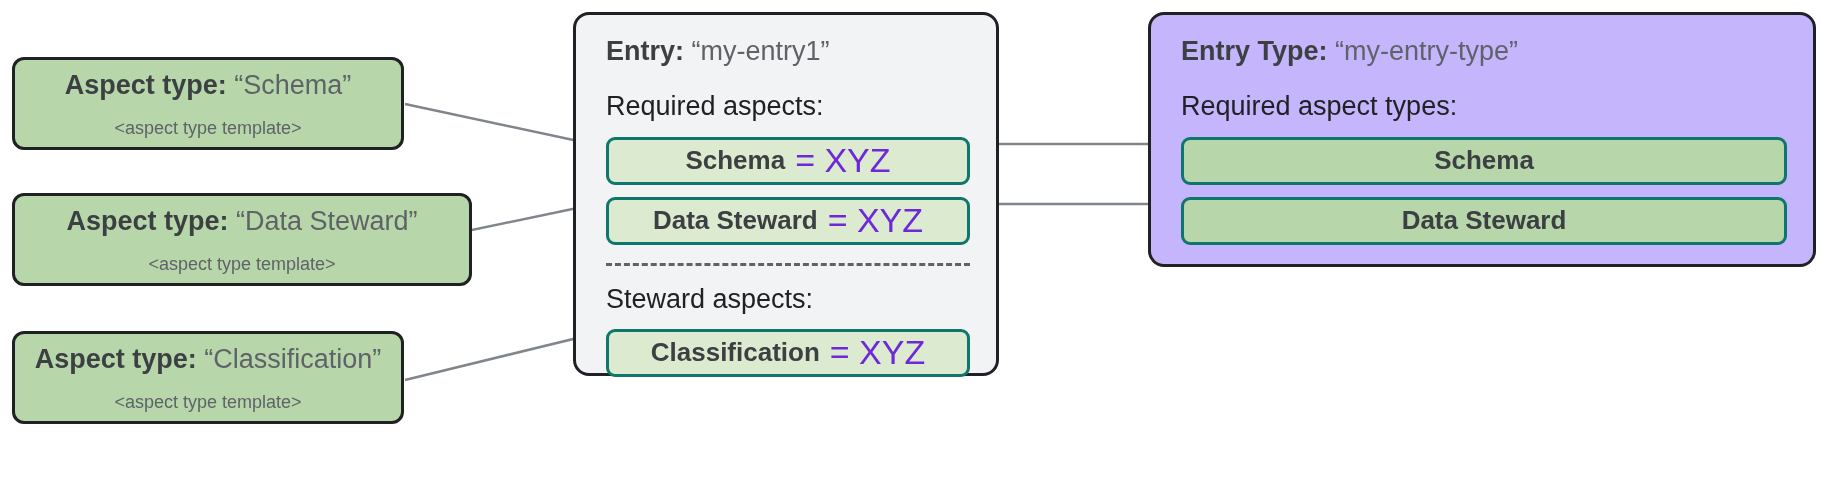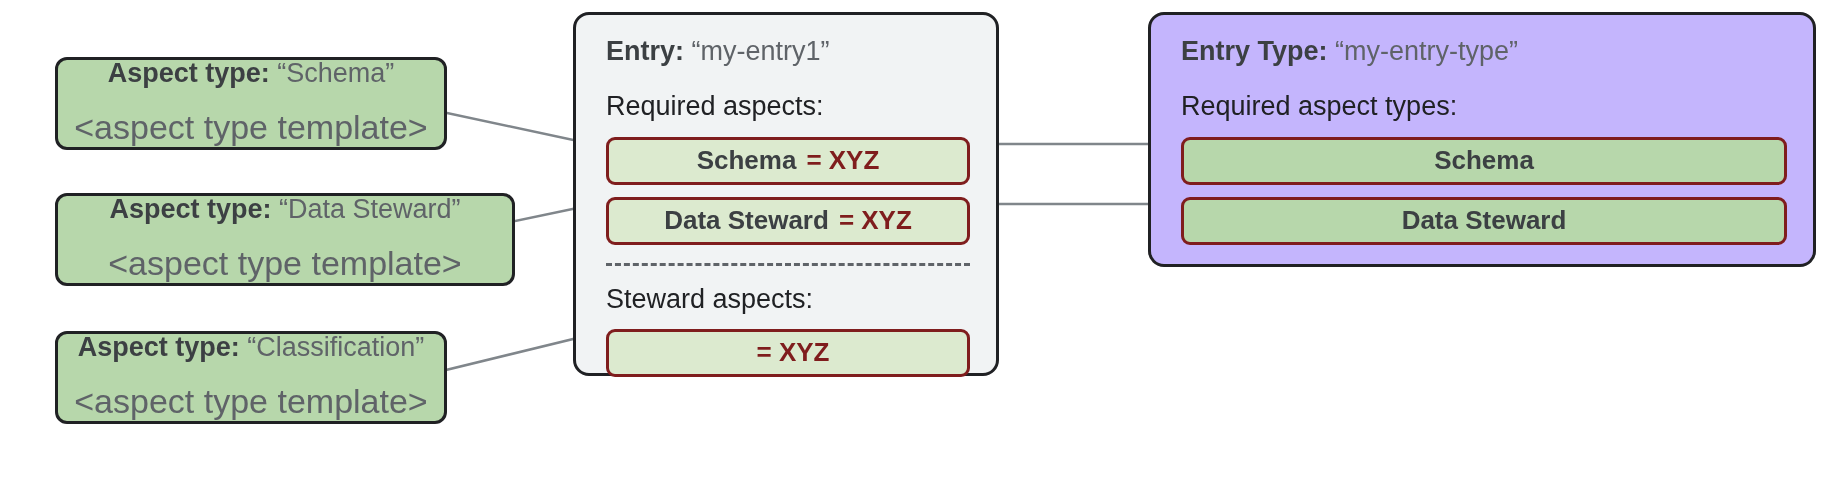--- a/index.html
+++ b/index.html
@@ -39,38 +39,37 @@
   }
 
   
   .aspect-type-card {
     background: #b7d7ab;
     display: flex;
     flex-direction: column;
     align-items: center;
     justify-content: center;
     padding: 23px 12px;
-    margin-left: 43px;
   }
   .aspect-type-card .line1 {
     font-size: 27px;
     line-height: 1.45;
     color: #3c4043;
     white-space: nowrap;
   }
   .aspect-type-card .line1 b {
     font-weight: 700;
     color: #3c4043;
   }
   .aspect-type-card .line1 .quoted {
     font-weight: 400;
     color: #5f6368;
   }
   .aspect-type-card .line2 {
-    font-size: 34px;
+    font-size: 18px;
     line-height: 1.45;
     color: #5f6368;
     font-weight: 400;
     white-space: nowrap;
     margin-top: 10px;
     text-align: right;
   }
 
   
   .panel {
@@ -100,41 +99,41 @@
     font-size: 27px;
     line-height: 1.3;
     color: #202124;
     font-weight: 400;
     white-space: nowrap;
     margin-bottom: 12px;
   }
 
   .aspect-row {
     box-sizing: border-box;
-    border: 3px solid #7f1d1d;
+    border: 3px solid #0f766e;
     border-radius: 9px;
     height: 48px;
     display: flex;
     align-items: center;
     justify-content: center;
     margin-bottom: 12px;
     white-space: nowrap;
   }
   .aspect-row.light { background: #dceacf; }
   .aspect-row.dark  { background: #b7d7ab; }
 
   .aspect-row .name {
     font-size: 26px;
     font-weight: 700;
     color: #3c4043;
   }
   .aspect-row .val {
-    font-size: 26px;
-    font-weight: 700;
-    color: #7f1d1d;
+    font-size: 34px;
+    font-weight: 400;
+    color: #6d28d9;
     margin-left: 10px;
   }
 
   .divider-dashed {
     border: 0;
     border-top: 3px dashed #5f6368;
     margin: 18px 0 16px 0;
     height: 0;
   }
 </style>
@@ -197,20 +196,21 @@
     <div class="aspect-row light">
       <span class="name">Data Steward</span>
       <span class="val">= XYZ</span>
     </div>
 
     <hr class="divider-dashed">
 
     <div class="section-label">Steward aspects:</div>
 
     <div class="aspect-row light">
+      <span class="name">Classification</span>
       <span class="val">= XYZ</span>
     </div>
   </div>
 
   <div class="panel panel-type" style="left:1148px; top:12px; width:668px; height:255px;">
 
     <div class="panel-title">
       <b>Entry Type:</b>
       <span class="quoted">“my-entry-type”</span>
     </div>

